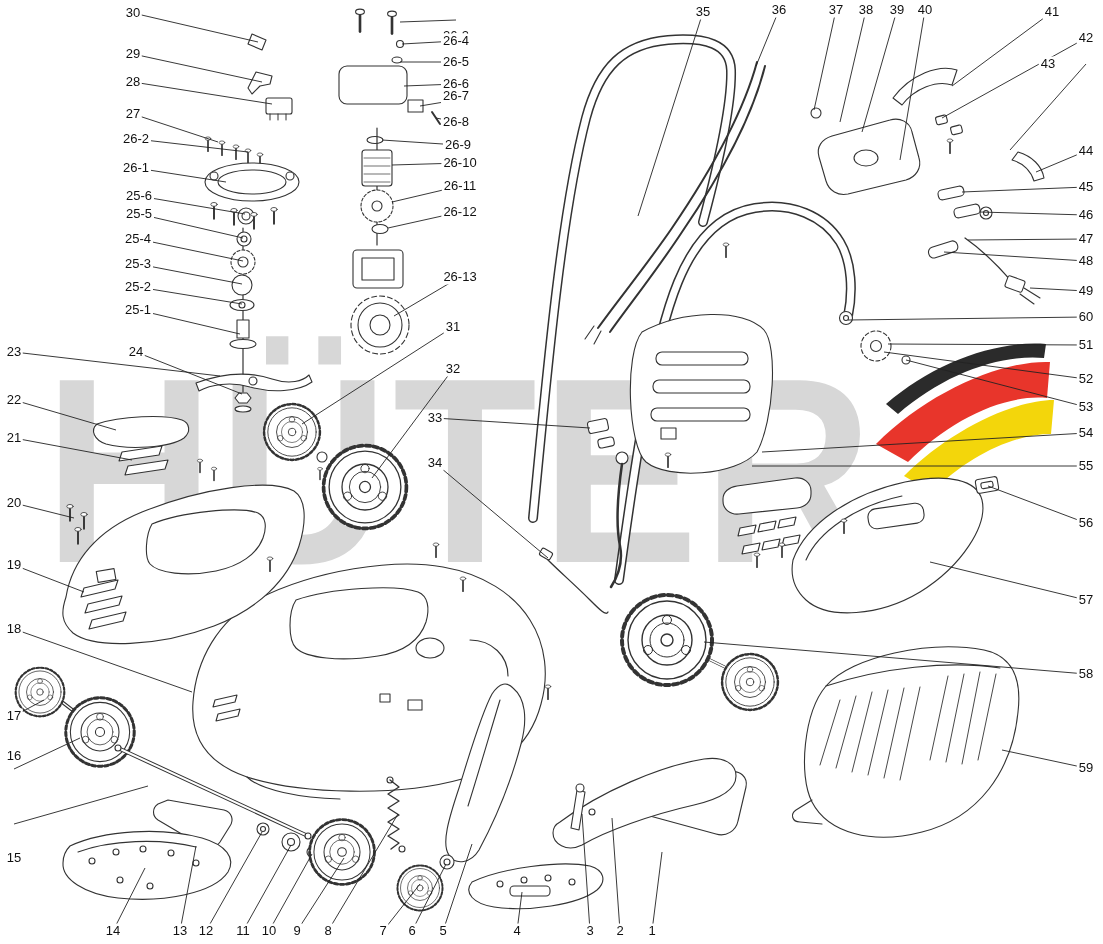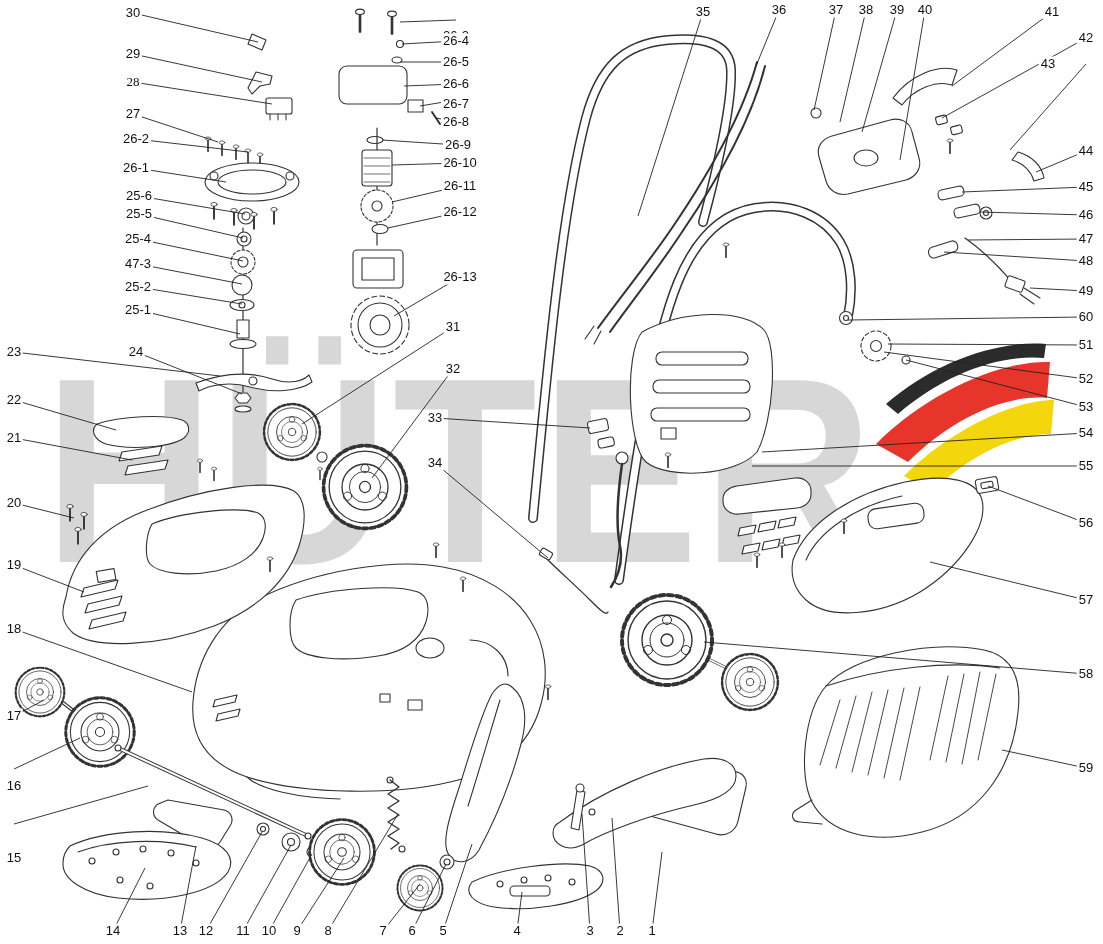--- a/index.html
+++ b/index.html
@@ -398,45 +398,45 @@
       <line x1="443" y1="931" x2="472" y2="844" class="leader"></line>
       <line x1="517" y1="931" x2="522" y2="892" class="leader"></line>
       <line x1="590" y1="931" x2="582" y2="814" class="leader"></line>
       <line x1="620" y1="931" x2="612" y2="818" class="leader"></line>
       <line x1="652" y1="931" x2="662" y2="852" class="leader"></line>
     </svg>
 
   <div id="labels">
       <div class="callout" style="left: 133px; top: 13px;">30</div>
       <div class="callout" style="left: 133px; top: 54px;">29</div>
-      <div class="callout" style="left: 133px; top: 82px; font-family: Liberation Serif, serif;">28</div>
+      <div class="callout" style="left: 133px; top: 82px;">28</div>
       <div class="callout" style="left: 133px; top: 114px; text-align: center;">27</div>
       <div class="callout" style="left: 136px; top: 139px;">26-2</div>
       <div class="callout" style="left: 136px; top: 168px;">26-1</div>
       <div class="callout" style="left: 139px; top: 196px;">25-6</div>
       <div class="callout" style="left: 139px; top: 214px;">25-5</div>
       <div class="callout" style="left: 138px; top: 239px;">25-4</div>
-      <div class="callout" style="left: 138px; top: 264px;">47-3</div>
+      <div class="callout" style="left: 138px; top: 264px;">25-3</div>
       <div class="callout" style="left: 138px; top: 287px;">25-2</div>
       <div class="callout" style="left: 138px; top: 310px;">25-1</div>
       <div class="callout" style="left: 14px; top: 352px;">23</div>
       <div class="callout" style="left: 136px; top: 352px;">24</div>
       <div class="callout" style="left: 14px; top: 400px;">22</div>
       <div class="callout" style="left: 14px; top: 438px;">21</div>
       <div class="callout" style="left: 14px; top: 503px;">20</div>
       <div class="callout" style="left: 14px; top: 565px;">19</div>
       <div class="callout" style="left: 14px; top: 629px;">18</div>
       <div class="callout" style="left: 14px; top: 716px;">17</div>
-      <div class="callout" style="left: 14px; top: 786px;">16</div>
+      <div class="callout" style="left: 14px; top: 756px;">16</div>
       <div class="callout" style="left: 14px; top: 824px; margin-top: 34px;">15</div>
       <div class="callout" style="left: 456px; top: 20px; margin-top: 16px;">26-3</div>
       <div class="callout" style="left: 456px; top: 41px;">26-4</div>
       <div class="callout" style="left: 456px; top: 62px;">26-5</div>
       <div class="callout" style="left: 456px; top: 84px;">26-6</div>
-      <div class="callout" style="left: 456px; top: 104px; text-align: center;">26-7</div>
+      <div class="callout" style="left: 456px; top: 96px; text-align: center;">26-7</div>
       <div class="callout" style="left: 456px; top: 122px;">26-8</div>
       <div class="callout" style="left: 458px; top: 145px;">26-9</div>
       <div class="callout" style="left: 460px; top: 163px;">26-10</div>
       <div class="callout" style="left: 460px; top: 186px;">26-11</div>
       <div class="callout" style="left: 460px; top: 212px;">26-12</div>
       <div class="callout" style="left: 460px; top: 277px;">26-13</div>
       <div class="callout" style="left: 453px; top: 327px;">31</div>
       <div class="callout" style="left: 453px; top: 369px;">32</div>
       <div class="callout" style="left: 435px; top: 418px;">33</div>
       <div class="callout" style="left: 435px; top: 463px;">34</div>

